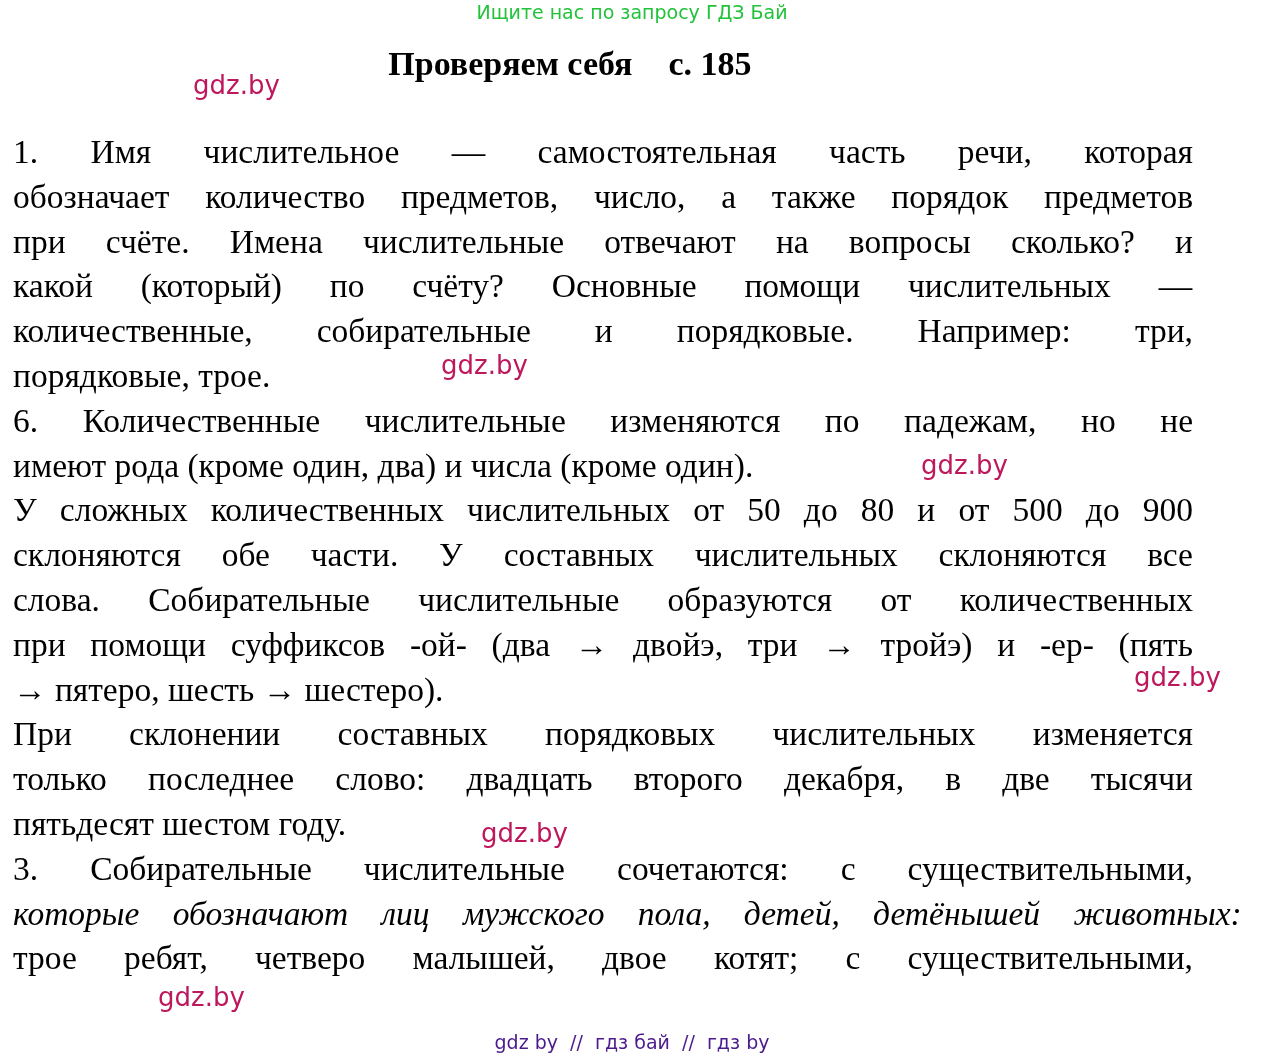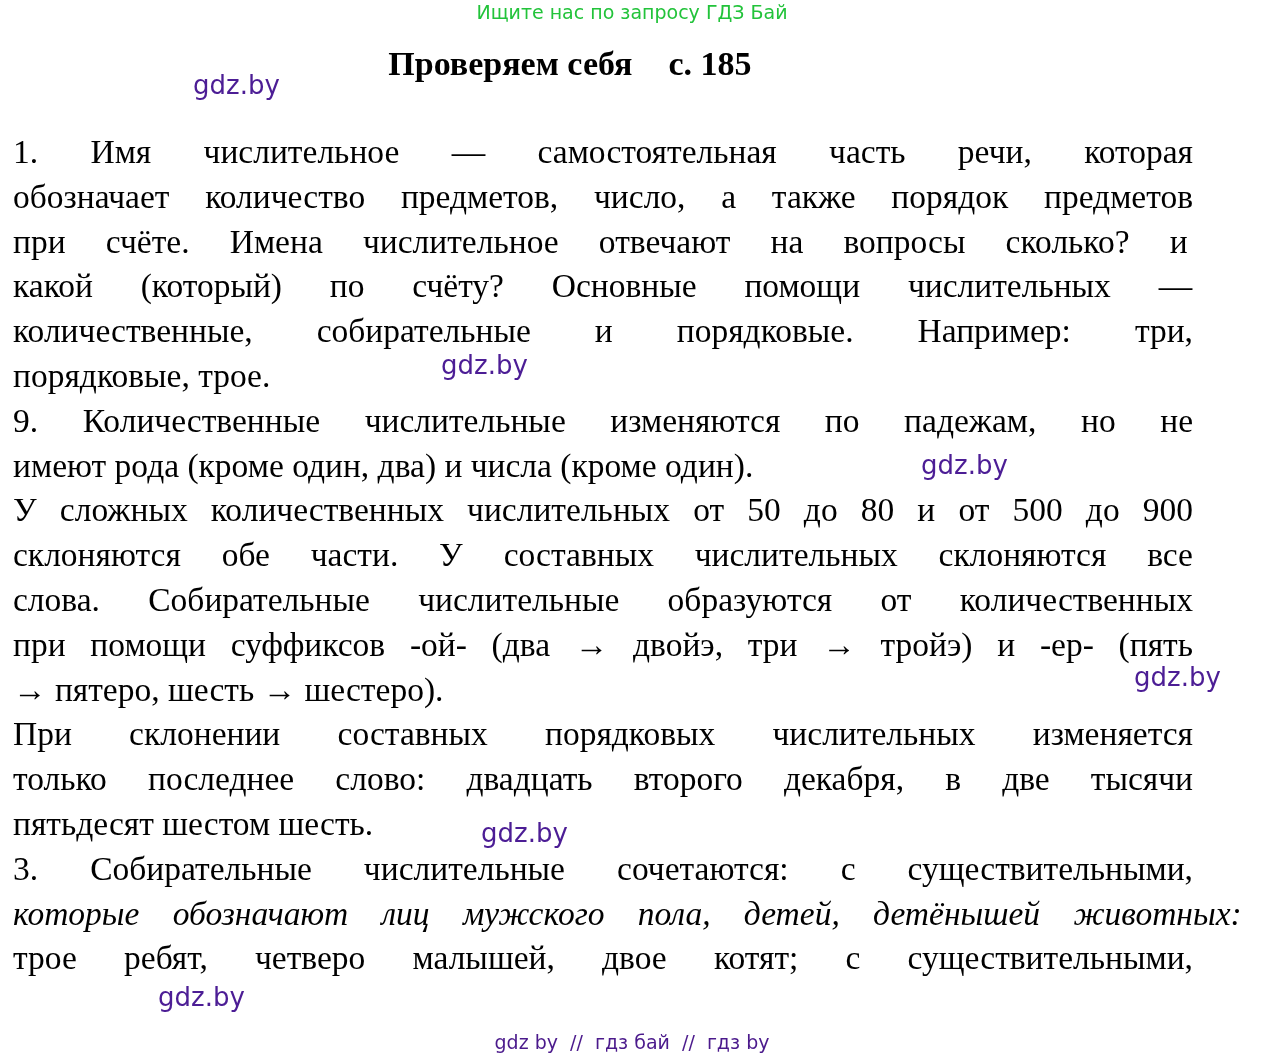--- a/index.html
+++ b/index.html
@@ -10,21 +10,21 @@
       font-size: 19px; line-height: 24px; color: #22c33a; top: 0px;
     }
     .title {
       position: absolute; top: 42px; left: 0; width: 1140px; text-align: center;
       font-family: "Liberation Serif", serif; font-weight: bold;
       font-size: 34px; line-height: 44px; color: #000;
     }
     .title .gap { display: inline-block; width: 36px; }
     .wm {
       position: absolute; font-family: "DejaVu Sans", "Liberation Sans", sans-serif;
-      font-size: 26px; line-height: 30px; color: #4c1d95;
+      font-size: 26px; line-height: 30px; color: #be185d;
     }
     .body-text {
       position: absolute; left: 13px; top: 130px; width: 1180px;
       font-family: "Liberation Serif", serif; font-size: 33.5px; line-height: 44.8px;
       color: #000;
     }
     .line {
       display: block; height: 44.8px; text-align: justify; text-align-last: justify;
       white-space: nowrap;
     }
@@ -47,34 +47,34 @@
 <div class="wm" style="left:193px; top:70px;">gdz.by</div>
 <div class="wm" style="left:441px; top:350px;">gdz.by</div>
 <div class="wm" style="left:921px; top:450px;">gdz.by</div>
 <div class="wm" style="left:1134px; top:662px;">gdz.by</div>
 <div class="wm" style="left:481px; top:818px;">gdz.by</div>
 <div class="wm" style="left:158px; top:982px;">gdz.by</div>
 
 <div class="body-text">
   <div class="line" style="white-space: nowrap; display: block; width: auto; word-spacing: 43.9531px; text-align: left; text-align-last: left;">1. Имя числительное — самостоятельная часть речи, которая</div>
   <div class="line" style="white-space: nowrap; display: block; width: auto; word-spacing: 27.3728px; text-align: left; text-align-last: left;">обозначает количество предметов, число, а также порядок предметов</div>
-  <div class="line" style="white-space: nowrap; display: block; width: auto; word-spacing: 31.7812px; text-align: left; text-align-last: left;">при счёте. Имена числительное отвечают на вопросы сколько? и</div>
+  <div class="line" style="white-space: nowrap; display: block; width: auto; word-spacing: 31.7812px; text-align: left; text-align-last: left;">при счёте. Имена числительные отвечают на вопросы сколько? и</div>
   <div class="line" style="white-space: nowrap; display: block; width: auto; word-spacing: 39.404px; text-align: left; text-align-last: left;">какой (который) по счёту? Основные помощи числительных —</div>
   <div class="line" style="white-space: nowrap; display: block; width: auto; word-spacing: 55.625px; text-align: left; text-align-last: left;">количественные, собирательные и порядковые. Например: три,</div>
   <div class="line last">порядковые, трое.</div>
-  <div class="line" style="white-space: nowrap; display: block; width: auto; word-spacing: 36.183px; text-align: left; text-align-last: left;">9. Количественные числительные изменяются по падежам, но не</div>
+  <div class="line" style="white-space: nowrap; display: block; width: auto; word-spacing: 36.183px; text-align: left; text-align-last: left;">6. Количественные числительные изменяются по падежам, но не</div>
   <div class="line last">имеют рода (кроме один, два) и числа (кроме один).</div>
   <div class="line" style="white-space: nowrap; display: block; width: auto; word-spacing: 14.7383px; text-align: right; text-align-last: left;">У сложных количественных числительных от 50 до 80 и от 500 до 900</div>
   <div class="line" style="white-space: nowrap; display: block; width: auto; word-spacing: 32.4554px; text-align: left; text-align-last: left;">склоняются обе части. У составных числительных склоняются все</div>
   <div class="line" style="white-space: nowrap; display: block; width: auto; word-spacing: 39.9375px; text-align: left; text-align-last: left;">слова. Собирательные числительные образуются от количественных</div>
   <div class="line" style="white-space: nowrap; display: block; width: auto; word-spacing: 16.3594px; text-align: left; text-align-last: left;">при помощи суффиксов -ой- (два → двойэ, три → тройэ) и -ер- (пять</div>
   <div class="line last">→ пятеро, шесть → шестеро).</div>
   <div class="line" style="white-space: nowrap; display: block; width: auto; word-spacing: 48.8531px; text-align: left; text-align-last: left;">При склонении составных порядковых числительных изменяется</div>
   <div class="line" style="white-space: nowrap; display: block; width: auto; word-spacing: 32.75px; text-align: left; text-align-last: left;">только последнее слово: двадцать второго декабря, в две тысячи</div>
-  <div class="line last">пятьдесят шестом шесть.</div>
+  <div class="line last">пятьдесят шестом году.</div>
   <div class="line" style="white-space: nowrap; display: block; width: auto; word-spacing: 43.6844px; text-align: left; text-align-last: left;">3. Собирательные числительные сочетаются: с существительными,</div>
   <div class="line" style="white-space: nowrap; display: block; width: auto; word-spacing: 24.8973px; text-align: left; text-align-last: left; font-style: italic;">которые обозначают лиц мужского пола, детей, детёнышей животных:</div>
   <div class="line" style="white-space: nowrap; display: block; width: auto; word-spacing: 38.8281px; text-align: left; text-align-last: left;">трое ребят, четверо малышей, двое котят; с существительными,</div>
 </div>
 
 <div class="footer">
   <span style="white-space: pre;">gdz by  //  гдз бай  //  гдз by</span>
 </div>
 
 </body></html>

